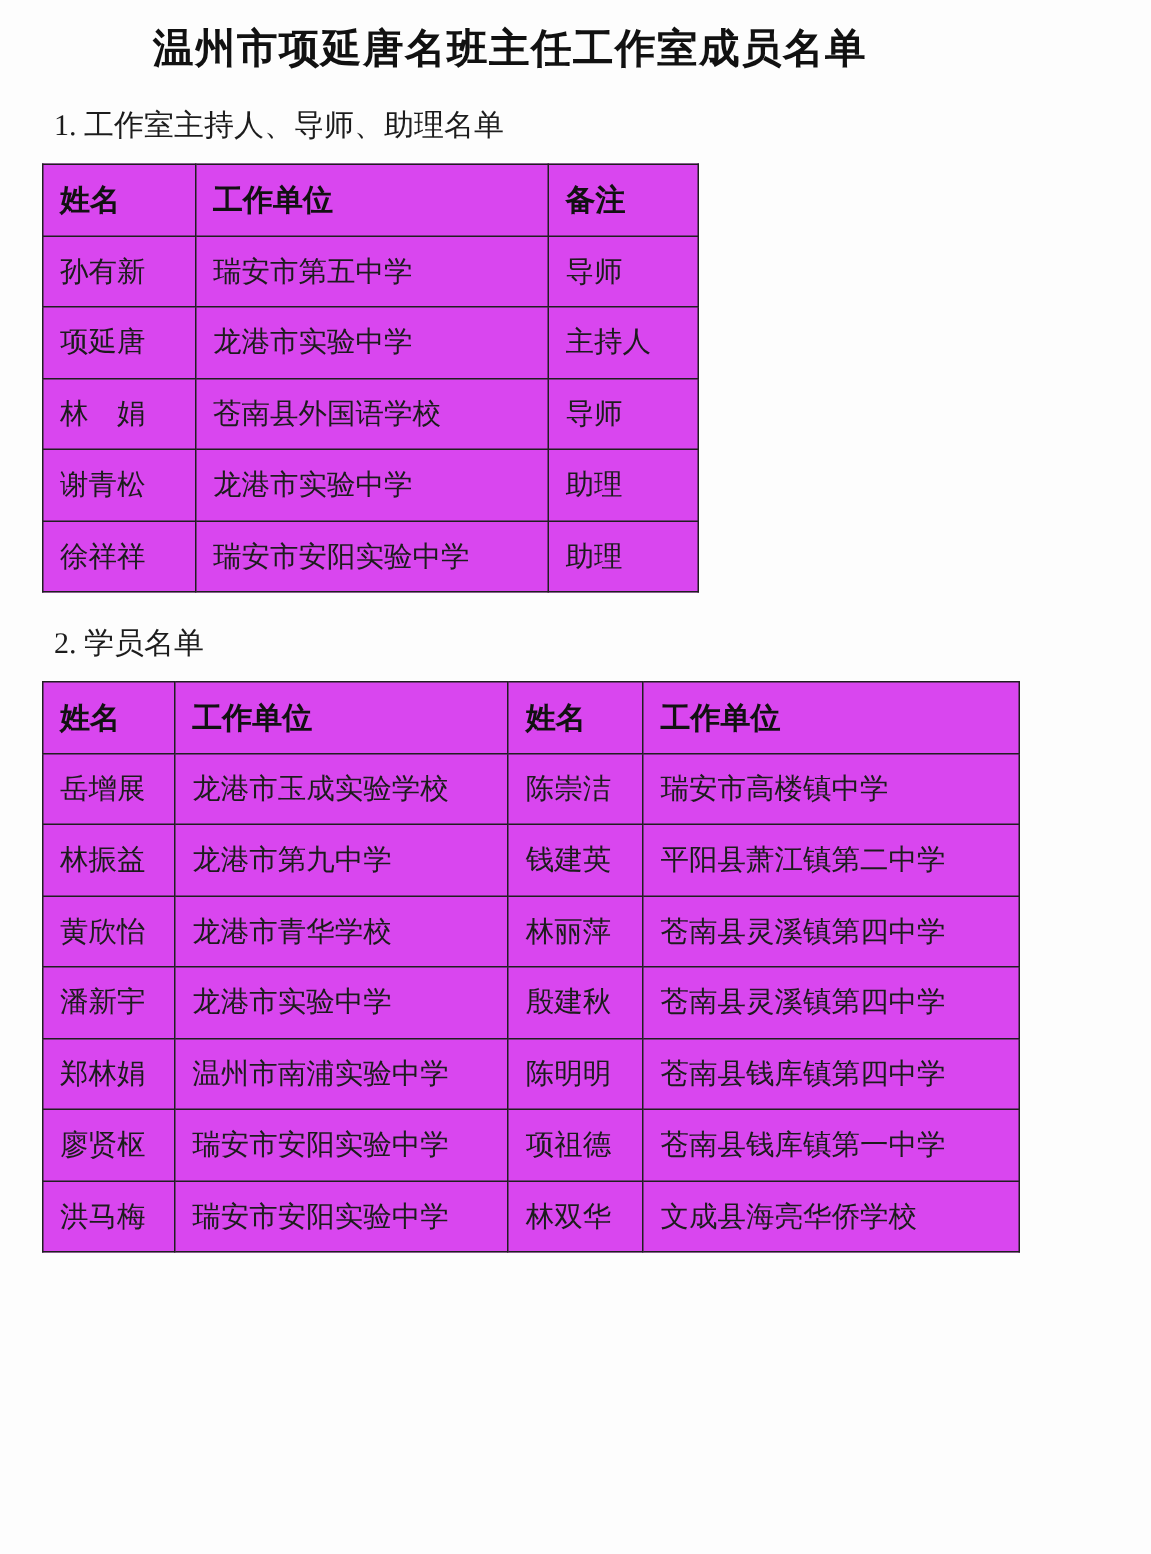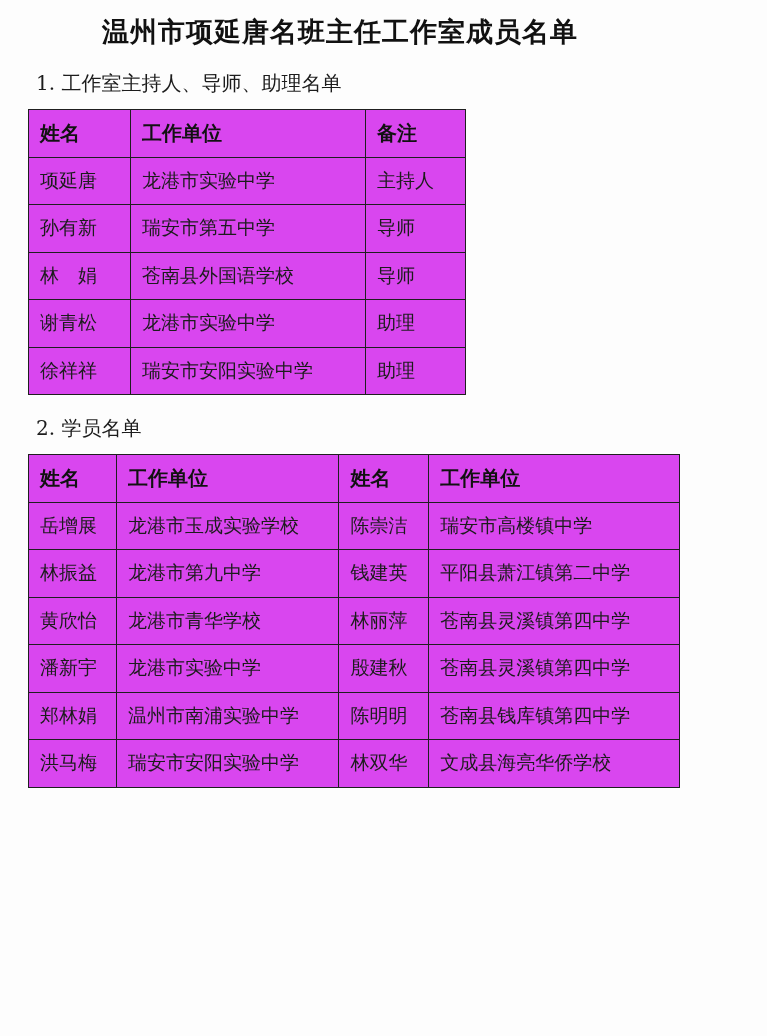--- a/index.html
+++ b/index.html
@@ -24,20 +24,21 @@
     text-align: center;
     font-size: 27px;
     font-weight: bold;
     color: #111;
     letter-spacing: 1px;
   }
   .section-heading {
     margin: 20px 0 12px 36px;
     font-size: 20px;
     color: #1c1c1c;
+    font-family: Liberation Serif, serif;
   }
   .section-heading.second {
   }
   table {
     border-collapse: collapse;
     table-layout: fixed;
     margin-left: 28px;
     background: #d946ef;
   }
   th, td {
@@ -83,28 +84,28 @@
     </colgroup>
     <thead>
       <tr>
         <th>姓名</th>
         <th>工作单位</th>
         <th>备注</th>
       </tr>
     </thead>
     <tbody>
       <tr>
+        <td>孙有新</td>
+        <td>瑞安市第五中学</td>
+        <td>导师</td>
+      </tr>
+      <tr>
         <td>项延唐</td>
         <td>龙港市实验中学</td>
         <td>主持人</td>
-      </tr>
-      <tr>
-        <td>孙有新</td>
-        <td>瑞安市第五中学</td>
-        <td>导师</td>
       </tr>
       <tr>
         <td>林　娟</td>
         <td>苍南县外国语学校</td>
         <td>导师</td>
       </tr>
       <tr>
         <td>谢青松</td>
         <td>龙港市实验中学</td>
         <td>助理</td>
@@ -159,20 +160,26 @@
         <td>殷建秋</td>
         <td>苍南县灵溪镇第四中学</td>
       </tr>
       <tr>
         <td>郑林娟</td>
         <td>温州市南浦实验中学</td>
         <td>陈明明</td>
         <td>苍南县钱库镇第四中学</td>
       </tr>
       <tr>
+        <td>廖贤枢</td>
+        <td>瑞安市安阳实验中学</td>
+        <td>项祖德</td>
+        <td>苍南县钱库镇第一中学</td>
+      </tr>
+      <tr>
         <td>洪马梅</td>
         <td>瑞安市安阳实验中学</td>
         <td>林双华</td>
         <td>文成县海亮华侨学校</td>
       </tr>
     </tbody>
   </table>
 
 </div>
 

